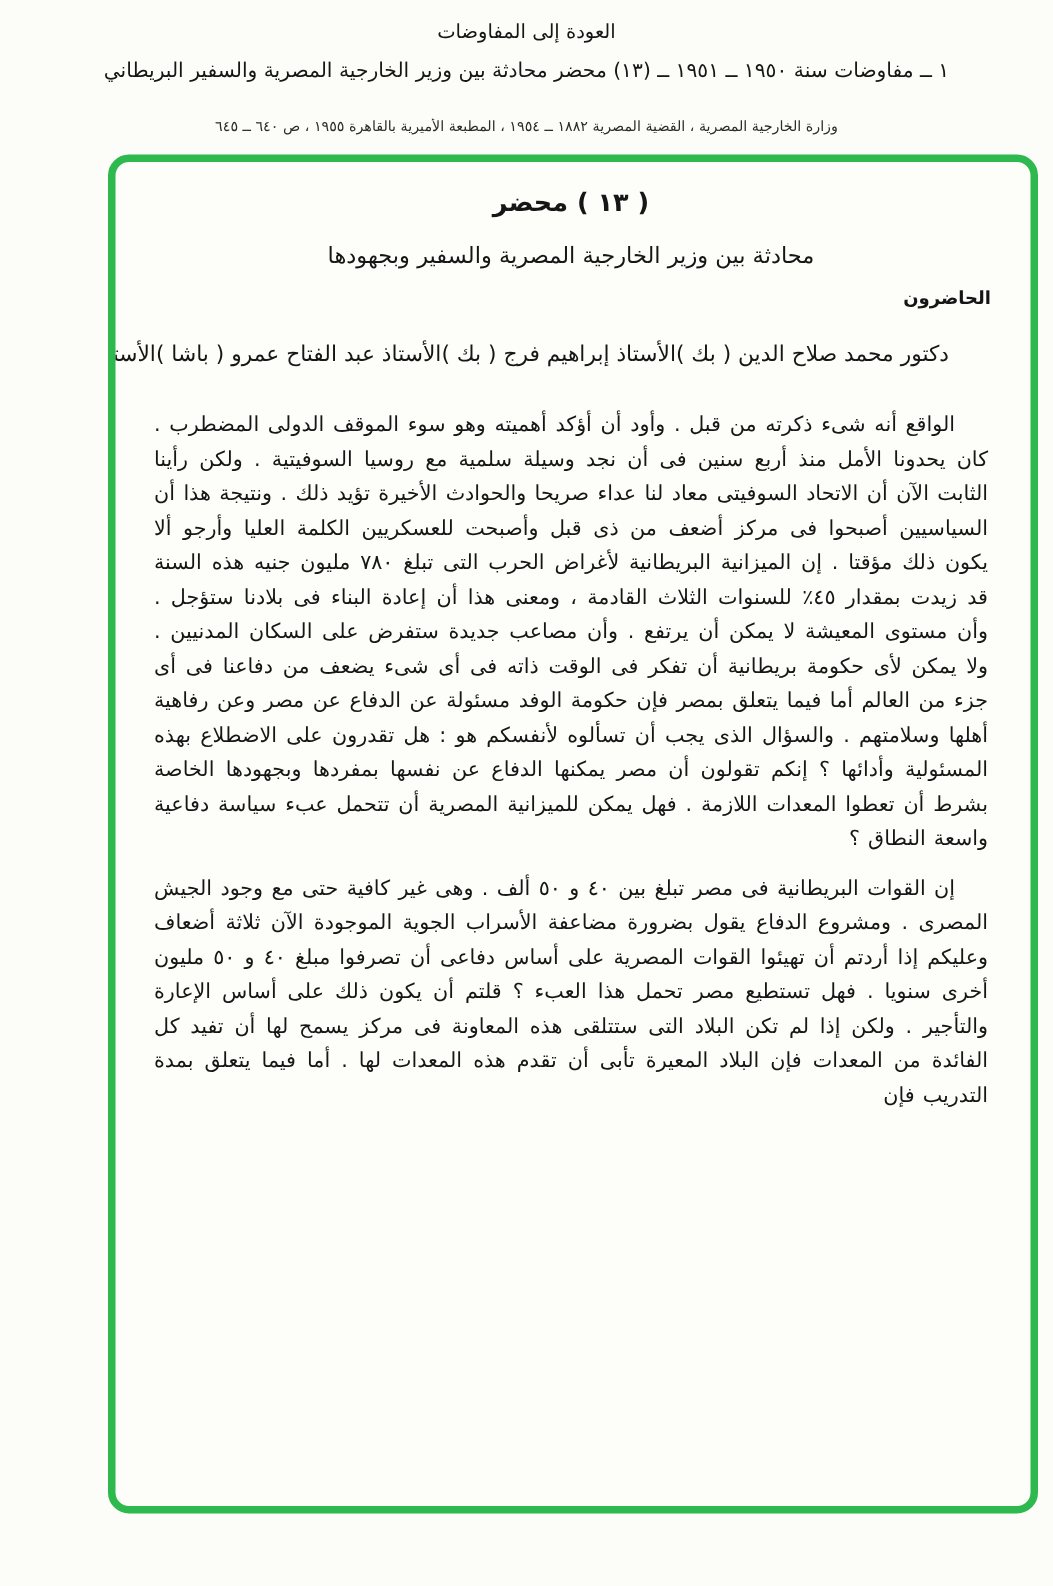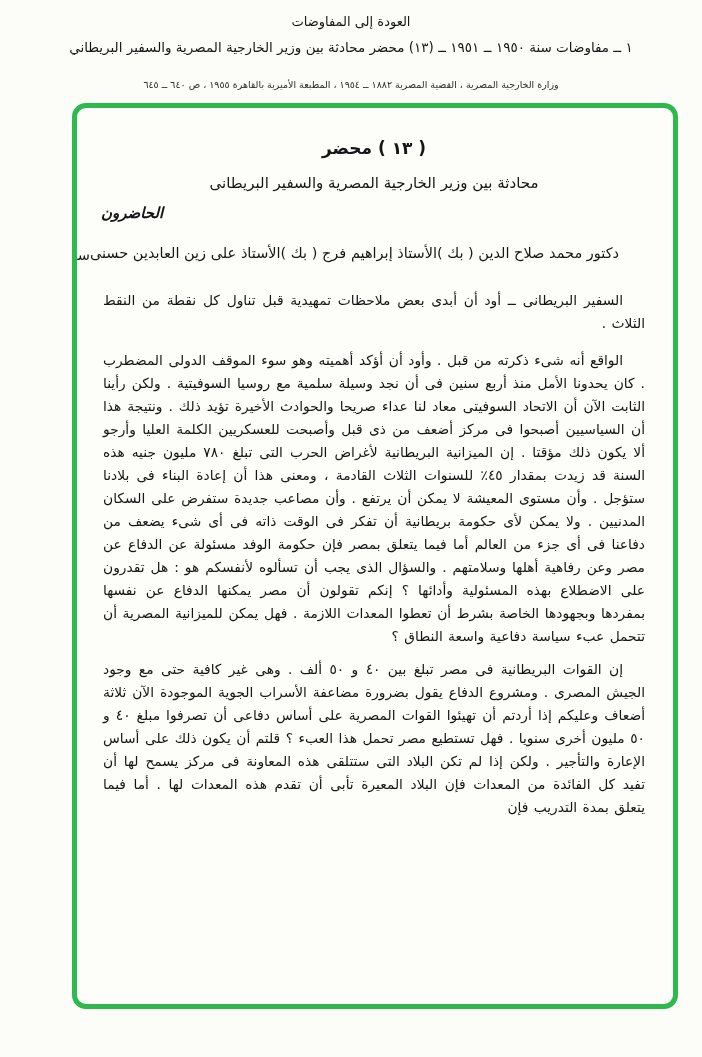--- a/index.html
+++ b/index.html
@@ -25,41 +25,40 @@
   }
   .header-footnote {
     margin-top: 24px;
     font-size: 9.5px; color: #2b2b2b;
     white-space: nowrap; overflow: hidden;
   }
 
   
   .doc-box {
     height: 906px;
-    margin: 13px 18px 0 66px;
+    margin: 13px 4px 0 66px;
     border: 5px solid #2db94d;
     border-radius: 14px;
     background: #fdfdfa;
-    padding: 20px 26px 0 24px;
+    padding: 7px 26px 0 24px;
     overflow: hidden;
   }
   .doc-number {
     text-align: center; font-size: 17px; font-weight: bold;
     margin: 10px 0 16px 0;
   }
   .doc-title-line {
     text-align: center; font-size: 15px; margin: 0 0 12px 0;
   }
   .doc-date-line {
     text-align: center; font-size: 15px; margin: 0 0 40px 0;
   }
   .attendees-heading {
-    text-align: left; font-size: 15px; font-weight: bold;
+    text-align: right; font-size: 12px; font-weight: bold;
     margin: 0 0 16px 0;
-    font-style: italic;
   }
   .attendees {
     display: flex; justify-content: space-between; align-items: flex-start;
     padding: 0 28px 0 8px;
     margin-bottom: 18px;
   }
   .attendees-col-right { display: flex; flex-direction: row; }
   .attendee { font-size: 14.5px; line-height: 31px; white-space: nowrap; }
   .attendees-col-left { padding-top: 2px; }
 
@@ -82,37 +81,37 @@
   <div class="page-header">
     <div class="header-title">العودة إلى المفاوضات</div>
     <div class="header-citation">١ ــ مفاوضات سنة ١٩٥٠ ــ ١٩٥١ ــ (١٣) محضر محادثة بين وزير الخارجية المصرية والسفير البريطاني</div>
     <div class="header-footnote">وزارة الخارجية المصرية ، القضية المصرية ١٨٨٢ ــ ١٩٥٤ ، المطبعة الأميرية بالقاهرة ١٩٥٥ ، ص ٦٤٠ ــ ٦٤٥</div>
   </div>
 
   <div class="doc-box">
 
     <div class="doc-number">( ١٣ ) محضر</div>
 
-    <div class="doc-title-line">محادثة بين وزير الخارجية المصرية والسفير البريطانى</div>
+    <div class="doc-title-line">محادثة بين وزير الخارجية المصرية والسفير وبجهودها</div>
 
 
     <div class="attendees-heading">الحاضرون</div>
 
     <div class="attendees">
       <div class="attendees-col-right">
         <div class="attendee">دكتور محمد صلاح الدين ( بك )</div>
         <div class="attendee">الأستاذ إبراهيم فرج ( بك )</div>
+        <div class="attendee">الأستاذ عبد الفتاح عمرو ( باشا )</div>
         <div class="attendee">الأستاذ على زين العابدين حسنى</div>
       </div>
       <div class="attendees-col-left">
         <div class="attendee">سير رالف ستيفنسون</div>
       </div>
     </div>
 
     <div class="doc-paragraphs">
-      <p class="para speech-open">السفير البريطانى ــ أود أن أبدى بعض ملاحظات تمهيدية قبل تناول كل نقطة من النقط الثلاث .</p>
       <p class="para">الواقع أنه شىء ذكرته من قبل . وأود أن أؤكد أهميته وهو سوء الموقف الدولى المضطرب . كان يحدونا الأمل منذ أربع سنين فى أن نجد وسيلة سلمية مع روسيا السوفيتية . ولكن رأينا الثابت الآن أن الاتحاد السوفيتى معاد لنا عداء صريحا والحوادث الأخيرة تؤيد ذلك .  ونتيجة هذا أن السياسيين أصبحوا فى مركز أضعف من ذى قبل وأصبحت للعسكريين الكلمة العليا وأرجو ألا يكون ذلك مؤقتا . إن الميزانية البريطانية لأغراض الحرب التى تبلغ ٧٨٠ مليون جنيه هذه السنة قد زيدت بمقدار ٤٥٪ للسنوات الثلاث القادمة ، ومعنى هذا أن إعادة البناء فى بلادنا ستؤجل . وأن مستوى المعيشة لا يمكن أن يرتفع . وأن مصاعب جديدة ستفرض على السكان المدنيين . ولا يمكن لأى حكومة بريطانية أن تفكر فى الوقت ذاته فى أى شىء يضعف من دفاعنا فى أى جزء من العالم أما فيما يتعلق بمصر فإن حكومة الوفد مسئولة عن الدفاع عن مصر وعن رفاهية أهلها وسلامتهم . والسؤال الذى يجب أن تسألوه لأنفسكم هو : هل تقدرون على الاضطلاع بهذه المسئولية وأدائها ؟ إنكم تقولون أن مصر يمكنها الدفاع عن نفسها بمفردها وبجهودها الخاصة بشرط أن تعطوا المعدات اللازمة . فهل يمكن للميزانية المصرية أن تتحمل عبء سياسة دفاعية واسعة النطاق ؟</p>
       <p class="para">إن القوات البريطانية فى مصر تبلغ بين ٤٠ و ٥٠ ألف . وهى غير كافية حتى مع وجود الجيش المصرى . ومشروع الدفاع يقول بضرورة مضاعفة الأسراب الجوية الموجودة الآن ثلاثة أضعاف وعليكم إذا أردتم أن تهيئوا القوات المصرية على أساس دفاعى أن تصرفوا مبلغ ٤٠ و ٥٠ مليون أخرى سنويا . فهل تستطيع مصر تحمل هذا العبء ؟ قلتم أن يكون ذلك على أساس الإعارة والتأجير . ولكن إذا لم تكن البلاد التى ستتلقى هذه المعاونة فى مركز يسمح لها أن تفيد كل الفائدة من المعدات فإن البلاد المعيرة تأبى أن تقدم هذه المعدات لها . أما فيما يتعلق بمدة التدريب فإن</p>
     </div>
 
   </div>
 
 </div>
 
 </body></html>

